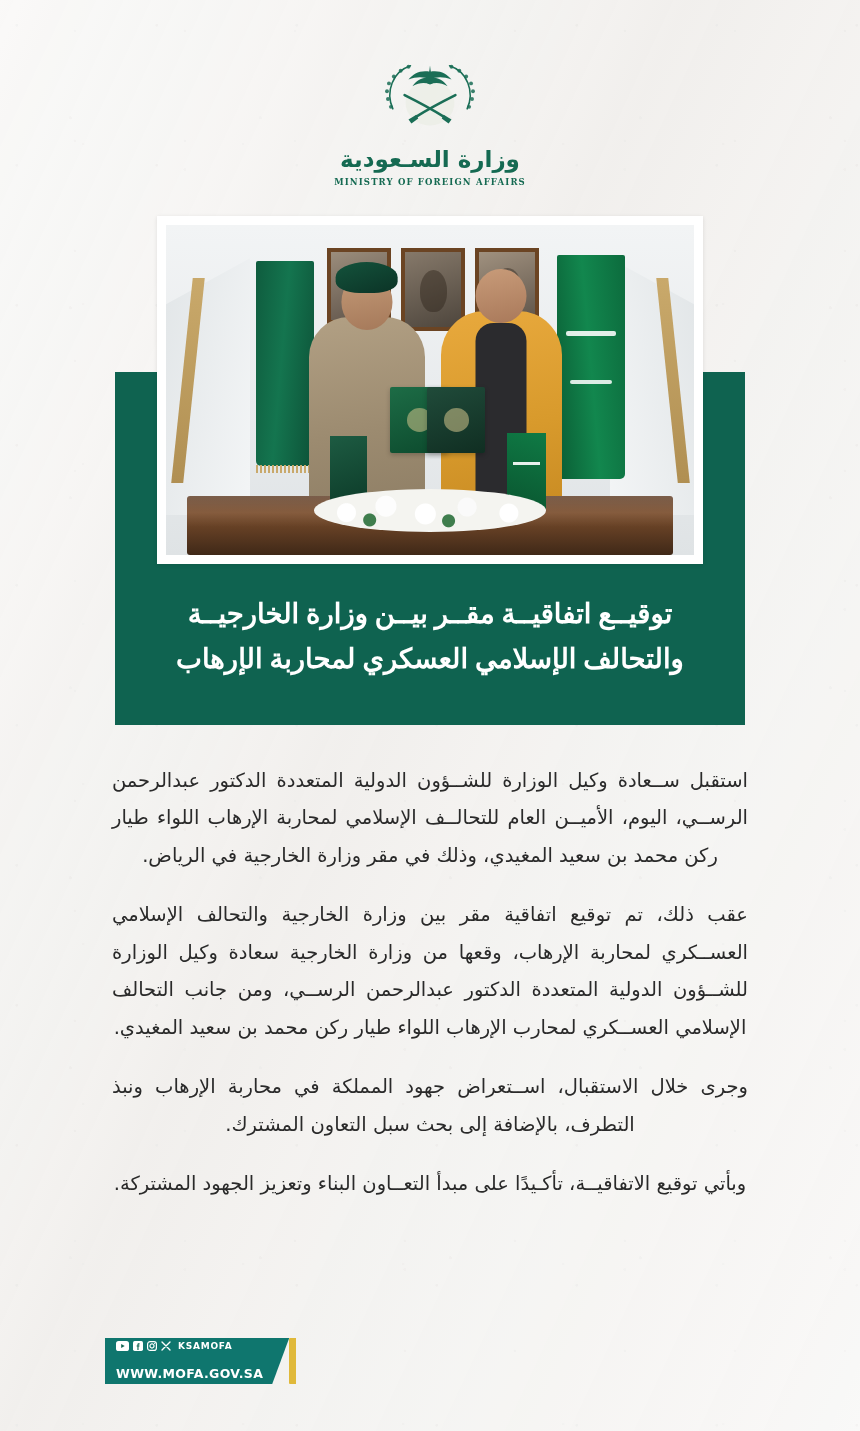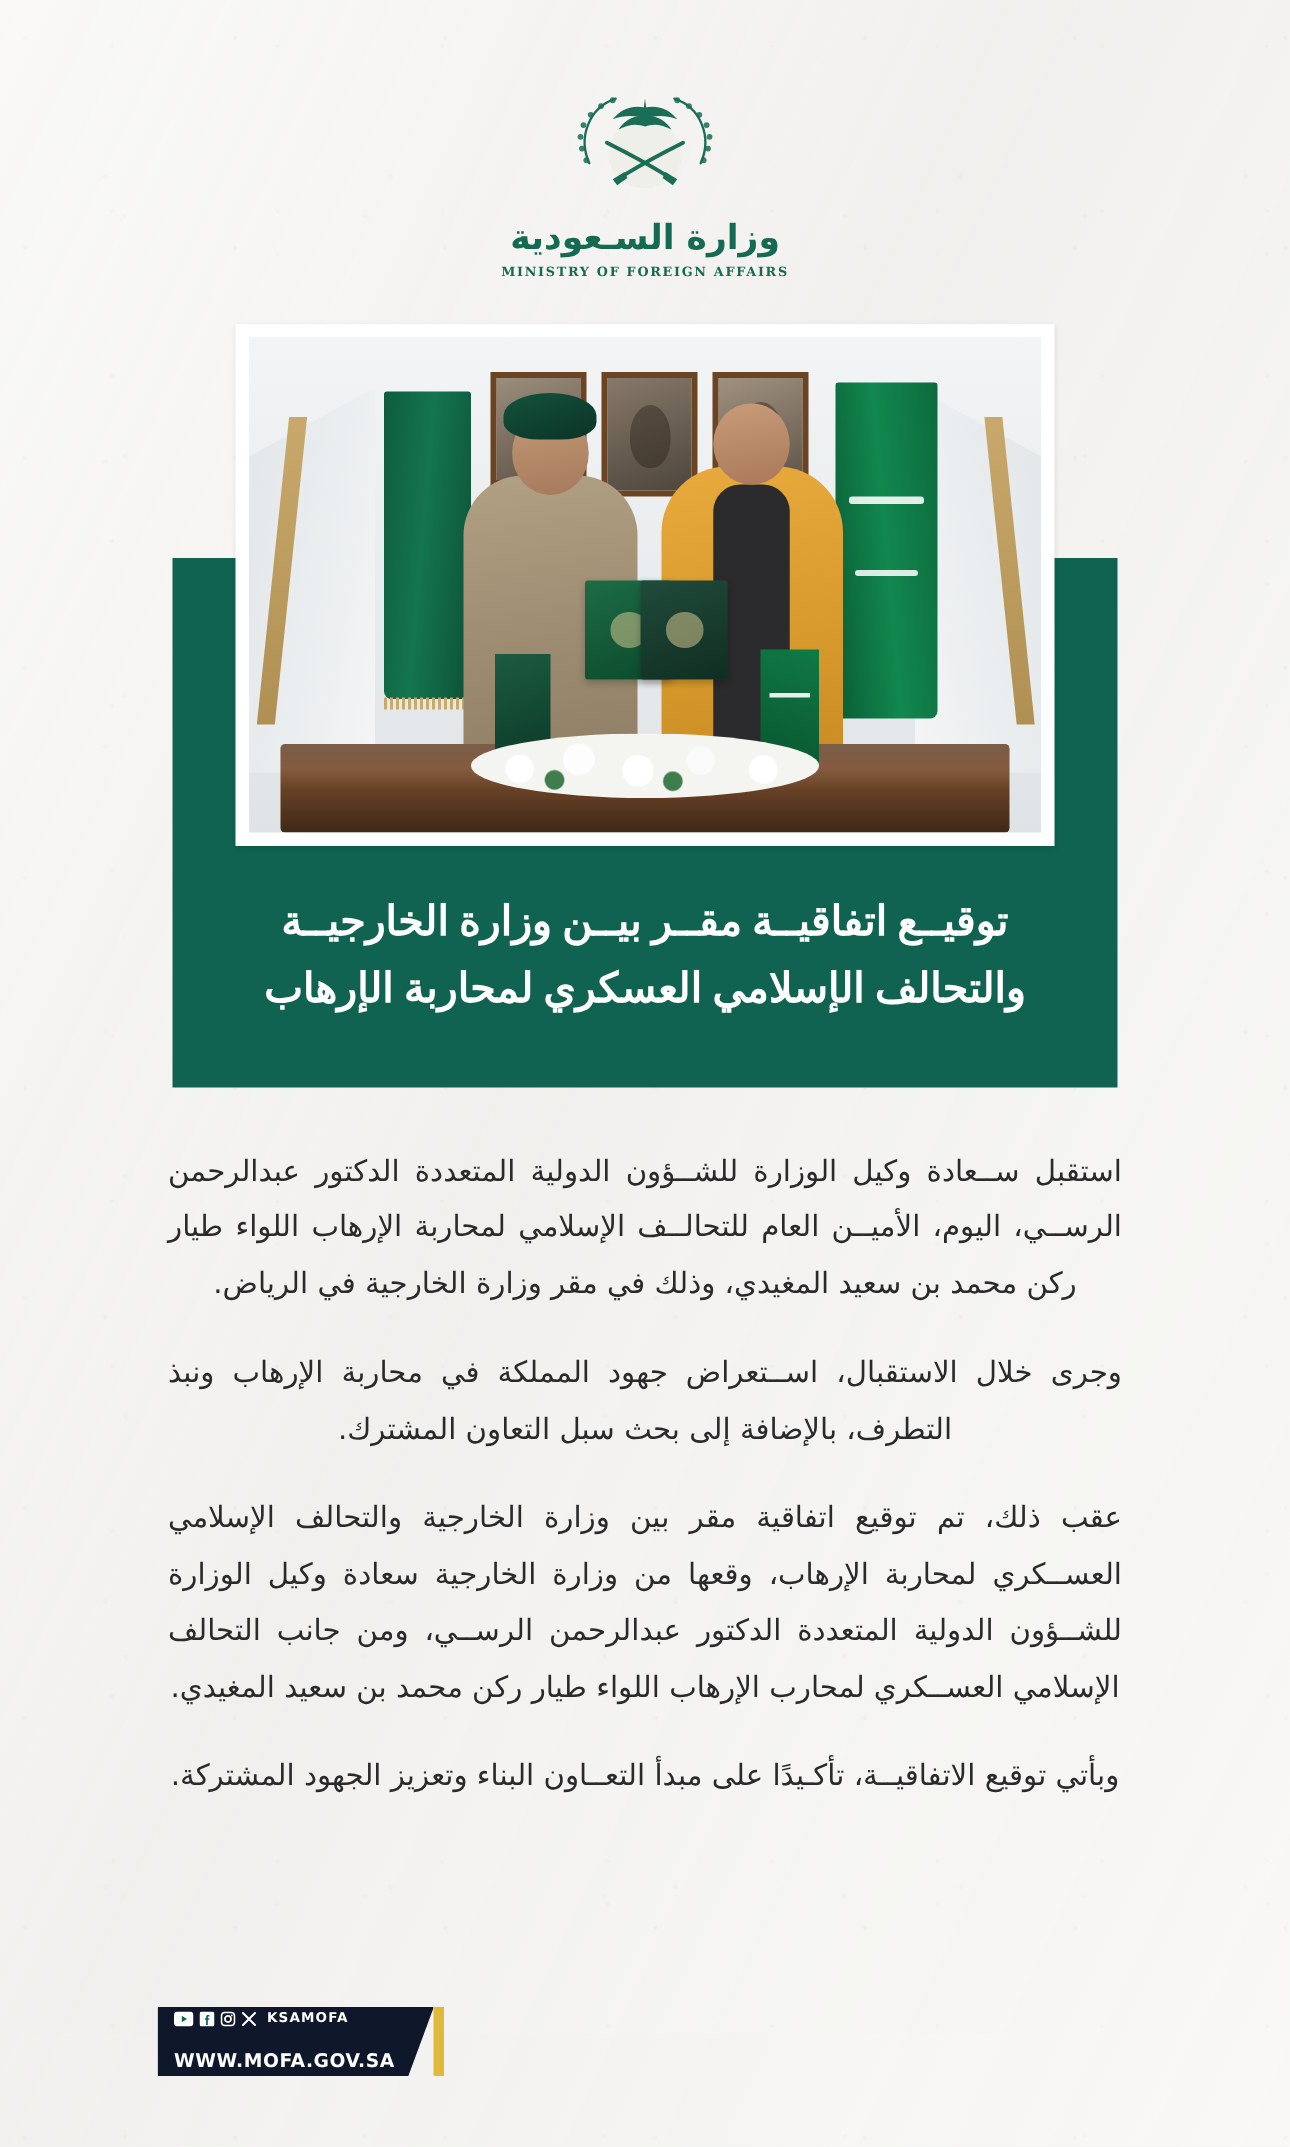--- a/index.html
+++ b/index.html
@@ -175,21 +175,21 @@
 
   
   .footer{ position:absolute; left:0; right:0; top:1334px; height:70px; }
 
   .social-badge{
     position:absolute; left:105px; top:4px;
     height:46px; display:flex; align-items:stretch;
   }
   .badge-accent{ width:7px; background:#e0b93a; border-radius:1px 0 0 1px; }
   .badge-body{
-    background:#0f172a; color:#ffffff; padding:5px 26px 5px 11px;
+    background:#0f766e; color:#ffffff; padding:5px 26px 5px 11px;
     display:flex; flex-direction:column; justify-content:center; gap:3px;
     clip-path:polygon(0 0,100% 0,calc(100% - 17px) 100%,0 100%);
     direction:ltr;
   }
   .badge-row1{ display:flex; align-items:center; gap:4px; }
   .badge-row1 svg{ display:block; }
   .handle{ font-size:9px; font-weight:700; letter-spacing:.75px; margin-left:3px; }
   .site{ font-size:12.5px; font-weight:700; letter-spacing:.35px;margin-top:12px; }
 
   .footer-right{
@@ -281,22 +281,22 @@
     </div>
   </div>
 
   <div class="headline">
     <span class="ln">توقيــع اتفاقيــة مقــر بيــن وزارة الخارجيــة</span>
     <span class="ln">والتحالف الإسلامي العسكري لمحاربة الإرهاب</span>
   </div>
 
   <div class="body-copy">
     <p>استقبل ســعادة وكيل الوزارة للشــؤون الدولية المتعددة الدكتور عبدالرحمن الرســي، اليوم، الأميــن العام للتحالــف الإسلامي لمحاربة الإرهاب اللواء طيار ركن محمد بن سعيد المغيدي، وذلك في مقر وزارة الخارجية في الرياض.</p>
+    <p>عقب ذلك، تم توقيع اتفاقية مقر بين وزارة الخارجية والتحالف الإسلامي العســكري لمحاربة الإرهاب، وقعها من وزارة الخارجية سعادة وكيل الوزارة للشــؤون الدولية المتعددة الدكتور عبدالرحمن الرســي، ومن جانب التحالف الإسلامي العســكري لمحارب الإرهاب اللواء طيار ركن محمد بن سعيد المغيدي.</p>
     <p>وجرى خلال الاستقبال، اســتعراض جهود المملكة في محاربة الإرهاب ونبذ التطرف، بالإضافة إلى بحث سبل التعاون المشترك.</p>
-    <p>عقب ذلك، تم توقيع اتفاقية مقر بين وزارة الخارجية والتحالف الإسلامي العســكري لمحاربة الإرهاب، وقعها من وزارة الخارجية سعادة وكيل الوزارة للشــؤون الدولية المتعددة الدكتور عبدالرحمن الرســي، ومن جانب التحالف الإسلامي العســكري لمحارب الإرهاب اللواء طيار ركن محمد بن سعيد المغيدي.</p>
     <p>وبأتي توقيع الاتفاقيــة، تأكـيدًا على مبدأ التعــاون البناء وتعزيز الجهود المشتركة.</p>
   </div>
 
   <div class="footer">
 
     <div class="social-badge">
       <div class="badge-accent"></div>
       <div class="badge-body">
         <div class="badge-row1">
           <svg width="13" height="10" viewBox="0 0 13 10">

